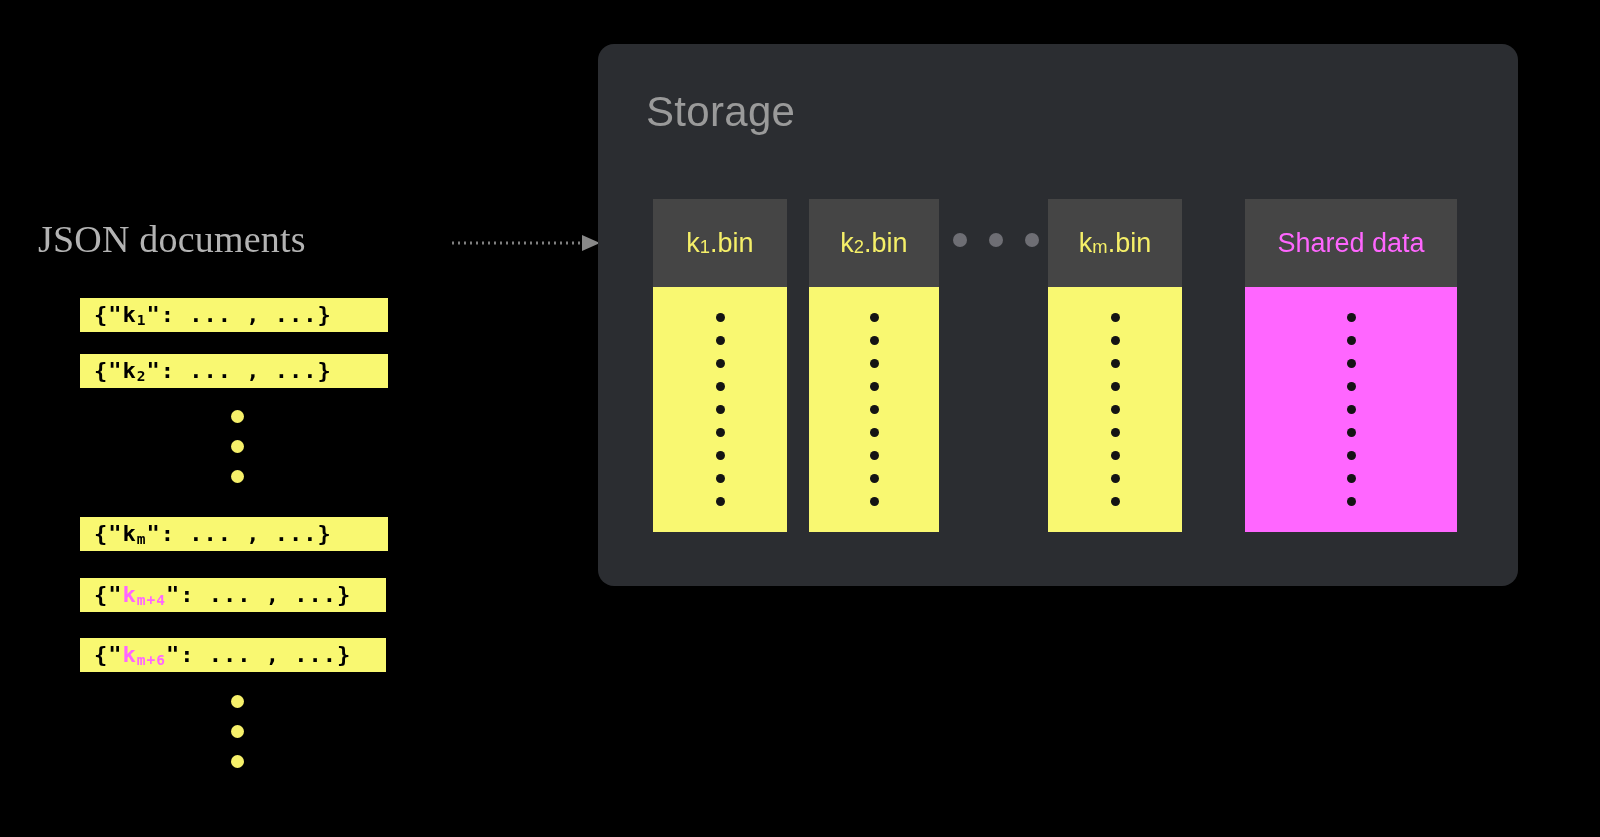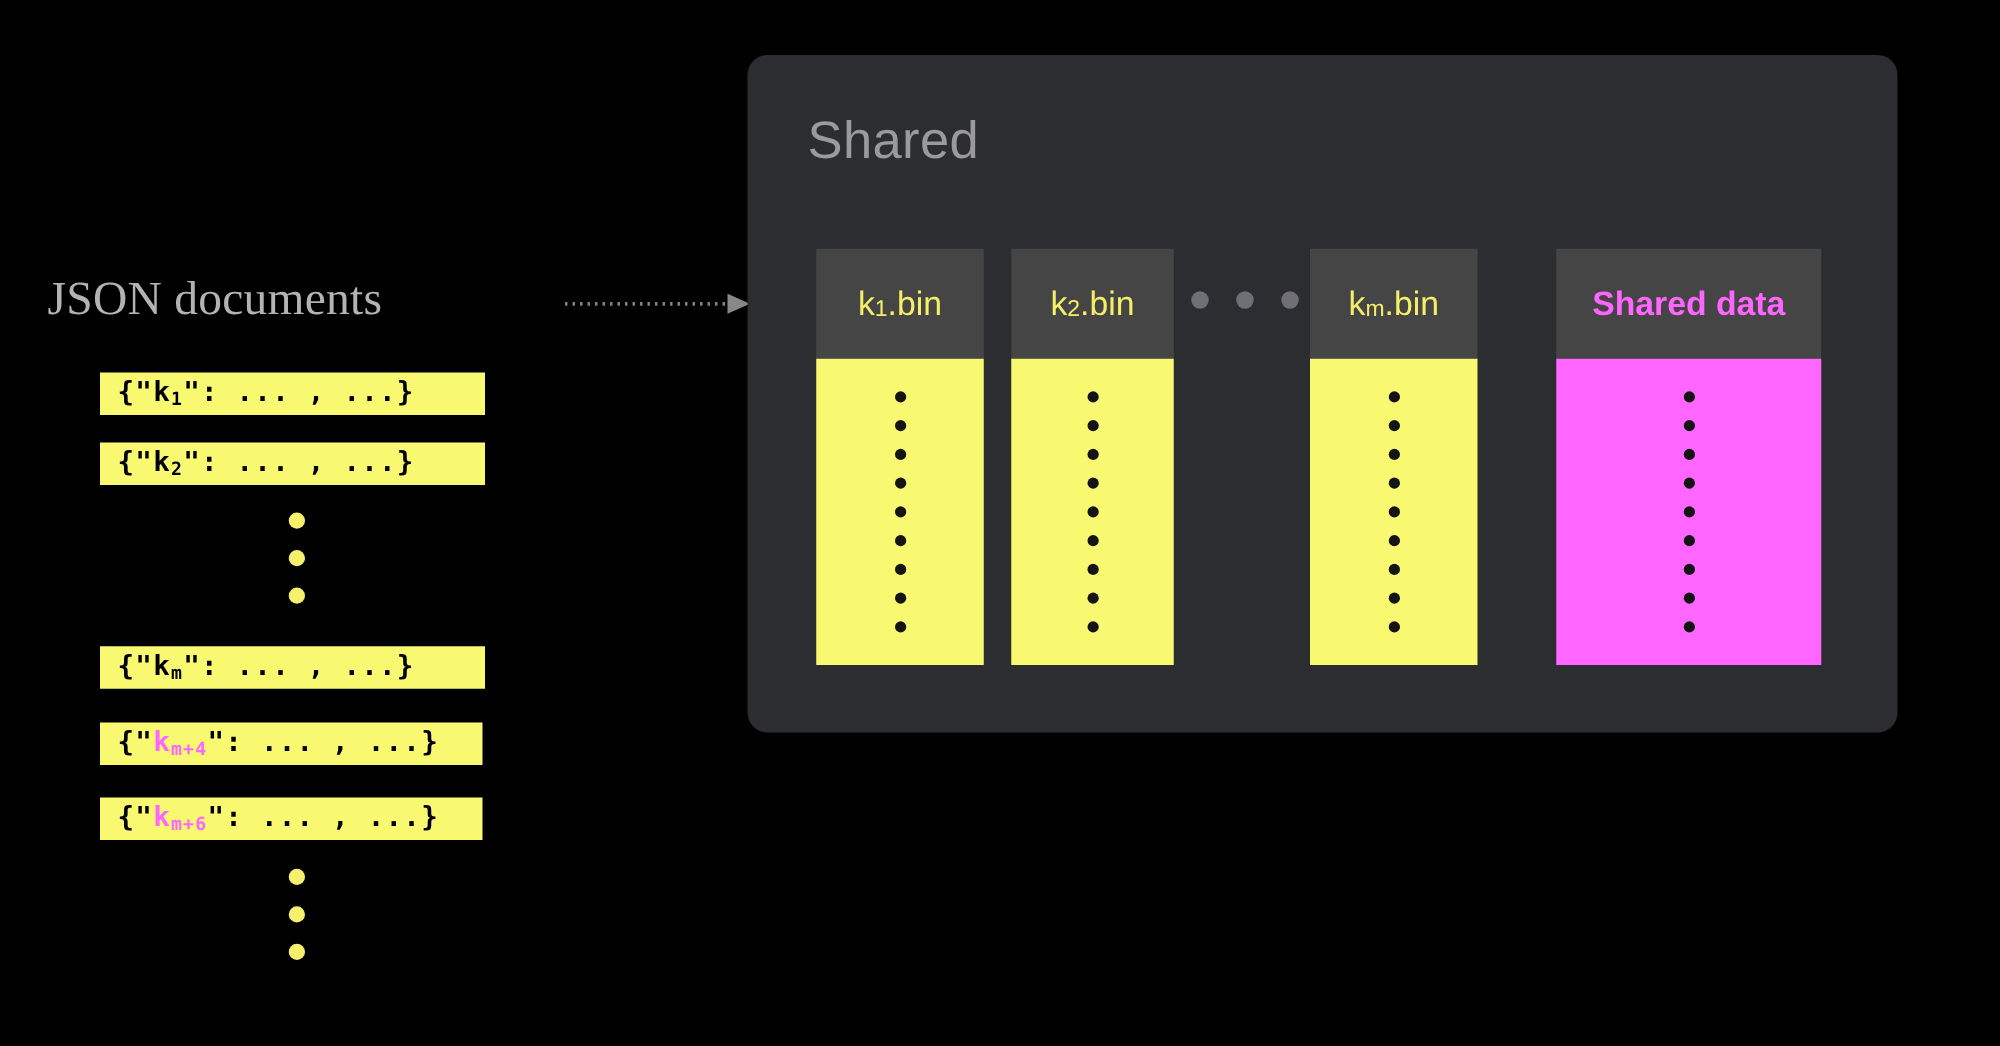--- a/index.html
+++ b/index.html
@@ -115,21 +115,21 @@
     font-weight: 400;
     white-space: nowrap;
   }
   .bin-header sub {
     font-size: 0.68em;
     vertical-align: baseline;
     position: relative;
     bottom: -0.20em;
   }
   .bin-header.yellow-text { color: #f5ef68; }
-  .bin-header.pink-text { color: #ff66ff; font-weight: bold; }
+  .bin-header.pink-text { color: #ff66ff; }
 
   .bin-body {
     height: 245px;
     display: flex;
     flex-direction: column;
     align-items: center;
     justify-content: center;
     gap: 14px;
   }
   .bin-body.yellow { background: #f9f871; }
@@ -179,21 +179,21 @@
       <div class="dot"></div>
     </div>
   </div>
 
 <svg id="flow-arrow" viewBox="0 0 148 22" xmlns="http://www.w3.org/2000/svg">
   <line x1="0" y1="11" x2="131" y2="11" stroke="#808080" stroke-width="3" stroke-dasharray="2 4" stroke-linecap="butt"></line>
   <polygon points="130,3 148,11 130,19" fill="#888888"></polygon>
 </svg>
 
 <div id="storage-panel">
-  <div id="storage-title">Shared</div>
+  <div id="storage-title">Storage</div>
 
   <div id="bins-row">
       <div class="bin" style="left: 55px; width: 134px;">
         <div class="bin-header yellow-text">
           <span>k</span>
           <sub>1</sub>
           <span>.bin</span>
         </div>
         <div class="bin-body yellow">
           <div class="dot"></div>

